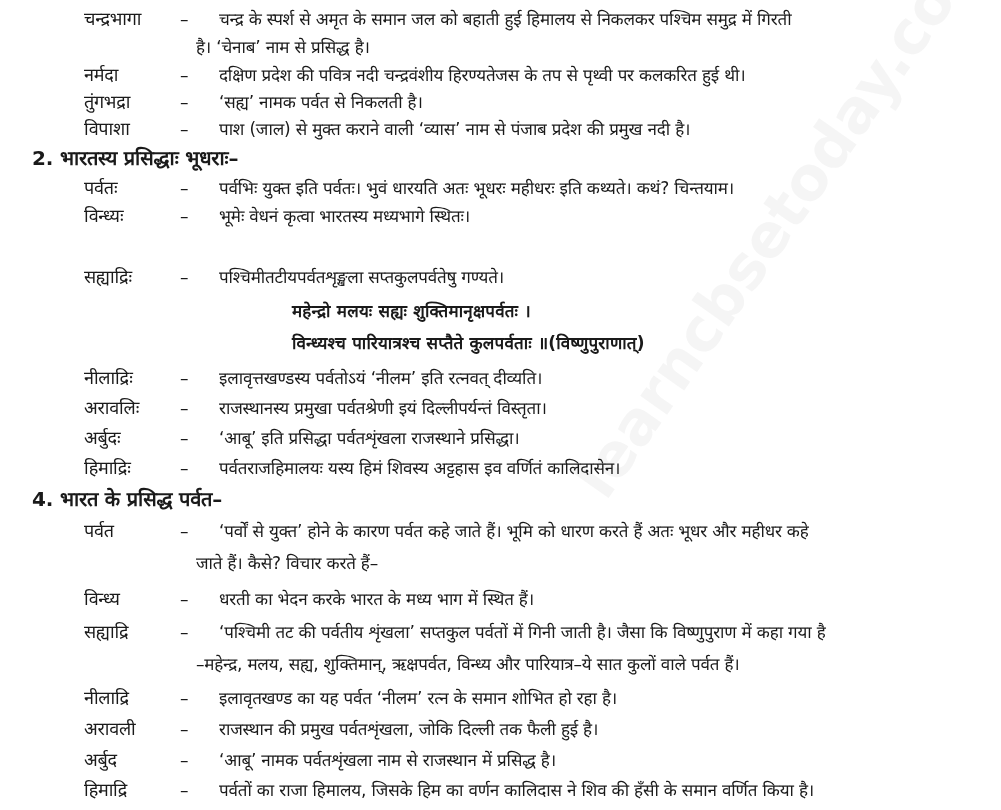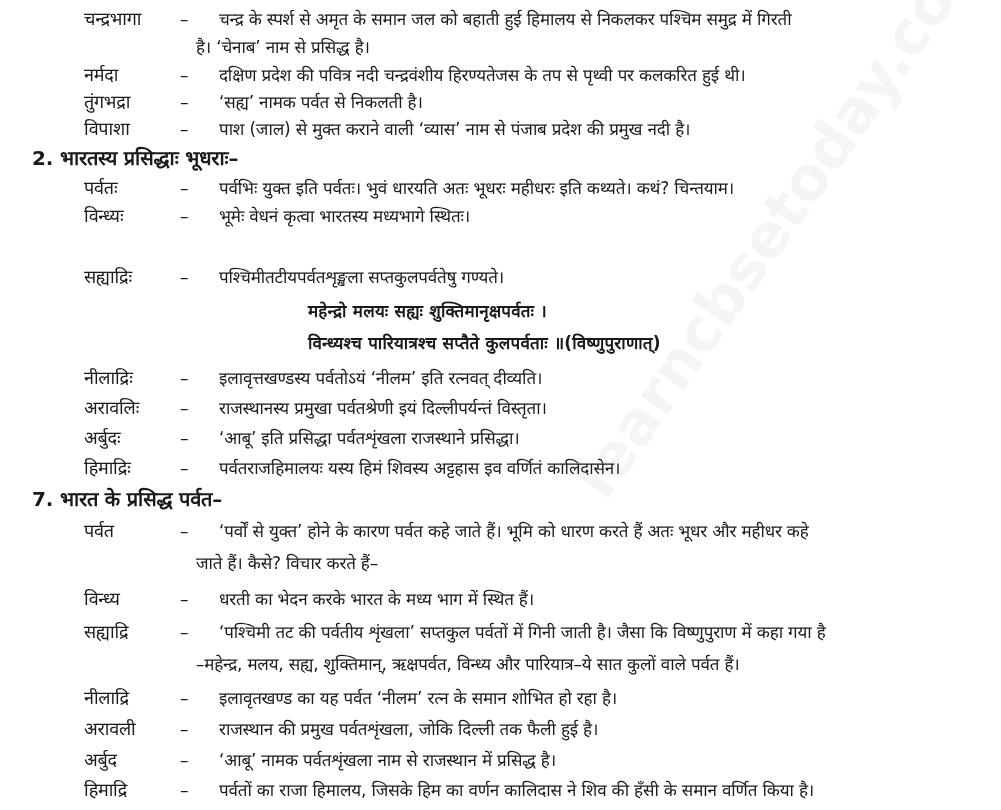--- a/index.html
+++ b/index.html
@@ -9,21 +9,21 @@
     font-family: "DejaVu Sans", "Liberation Sans", sans-serif;
     position: relative;
   }
   .page { position: absolute; left: 0; top: 0; width: 1001px; height: 810px; }
   .row { position: absolute; left: 0; width: 1001px; font-size: 17px; line-height: 26px; white-space: nowrap; }
   .term { position: absolute; left: 84px; font-weight: normal; font-size: 18px; letter-spacing: -0.3px; }
   .dash { position: absolute; left: 180px; }
   .def { position: absolute; left: 196px; letter-spacing: -0.2px; margin-left: 23px; }
   .cont { position: absolute; left: 196px; letter-spacing: -0.2px; }
   .heading { position: absolute; left: 32px; font-weight: bold; font-size: 20px; letter-spacing: -0.2px; }
-  .verse { position: absolute; left: 308px; font-weight: bold; font-size: 17px; letter-spacing: 0.2px; }
+  .verse { position: absolute; left: 292px; font-weight: bold; font-size: 17px; letter-spacing: 0.2px; }
   .verse-src { font-weight: bold; margin-left: 0; }
   .watermark {
     position: absolute; left: 560px; top: 470px;
     font-size: 60px; color: rgba(200, 200, 200, 0.18);
     transform: rotate(-55deg); transform-origin: left top;
     font-weight: bold; pointer-events: none;
   }
 </style>
 </head>
 <body>
@@ -95,21 +95,21 @@
     <span class="dash">–</span>
     <span class="def">‘आबू’ इति प्रसिद्धा पर्वतशृंखला राजस्थाने प्रसिद्धा।</span>
   </div>
   <div class="row" style="top:455px">
     <span class="term">हिमाद्रिः</span>
     <span class="dash">–</span>
     <span class="def">पर्वतराजहिमालयः यस्य हिमं शिवस्य अट्टहास इव वर्णितं कालिदासेन।</span>
   </div>
 
   <div class="row" style="top:485px; line-height:28px">
-    <span class="heading">7. भारत के प्रसिद्ध पर्वत–</span>
+    <span class="heading">4. भारत के प्रसिद्ध पर्वत–</span>
   </div>
   <div class="row" style="top:518px">
     <span class="term">पर्वत</span>
     <span class="dash">–</span>
     <span class="def">‘पर्वों से युक्त’ होने के कारण पर्वत कहे जाते हैं। भूमि को धारण करते हैं अतः भूधर और महीधर कहे</span>
   </div>
   <div class="row" style="top:550px">
     <span class="cont">जाते हैं। कैसे? विचार करते हैं–</span>
   </div>
   <div class="row" style="top:586px">

